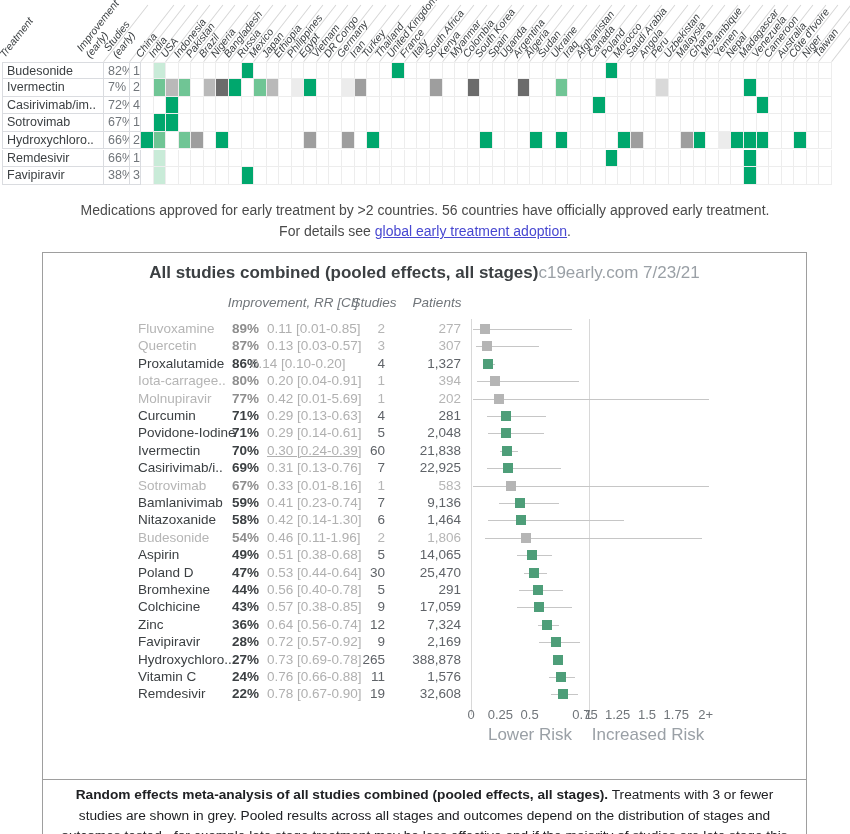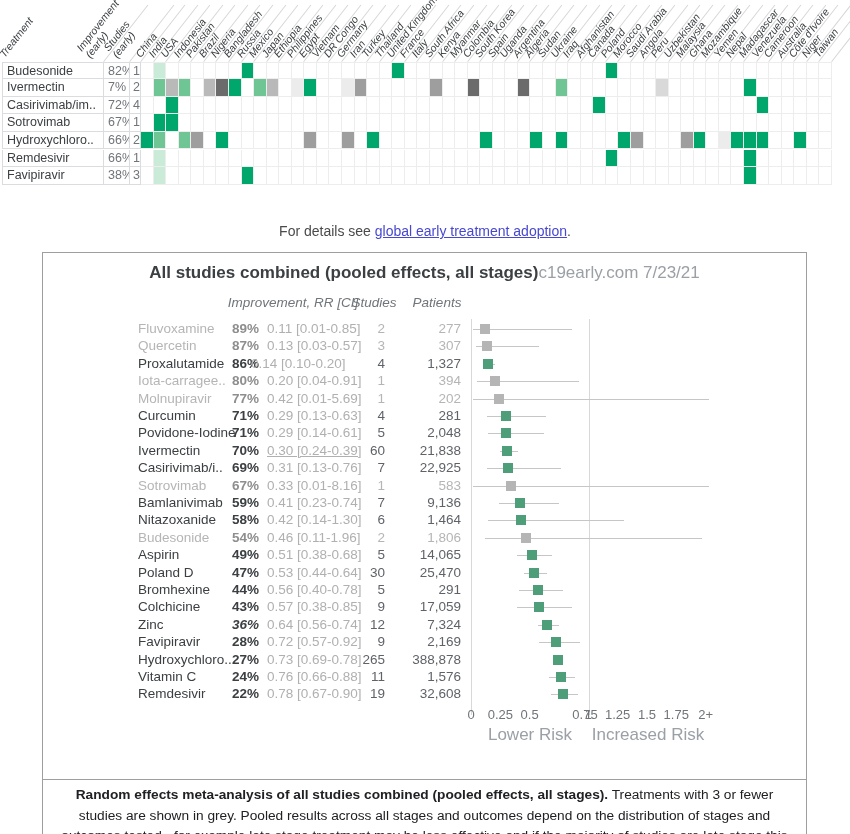--- a/index.html
+++ b/index.html
@@ -562,20 +562,23 @@
       <div class="hm-cell" style="left: 731.489px; top: 167.1px; width: 12.5636px; height: 17.6px; border-top: none;"></div>
       <div class="hm-cell" style="left: 744.053px; top: 167.1px; width: 12.5636px; height: 17.6px; border-top: none; background: rgb(0, 167, 109);"></div>
       <div class="hm-cell" style="left: 756.616px; top: 167.1px; width: 12.5636px; height: 17.6px; border-top: none;"></div>
       <div class="hm-cell" style="left: 769.18px; top: 167.1px; width: 12.5636px; height: 17.6px; border-top: none;"></div>
       <div class="hm-cell" style="left: 781.744px; top: 167.1px; width: 12.5636px; height: 17.6px; border-top: none;"></div>
       <div class="hm-cell" style="left: 794.307px; top: 167.1px; width: 12.5636px; height: 17.6px; border-top: none;"></div>
       <div class="hm-cell" style="left: 806.871px; top: 167.1px; width: 12.5636px; height: 17.6px; border-top: none;"></div>
       <div class="hm-cell" style="left: 819.434px; top: 167.1px; width: 12.5636px; height: 17.6px; border-top: none;"></div>
     </div>
 
+  <div class="note-line" style="top:202px;">
+    <span>Medications approved for early treatment by &gt;2 countries. 56 countries have officially approved early treatment.</span>
+  </div>
   <div class="note-line" style="top:223px;">
     <span>For details see </span><a>global early treatment adoption</a><span>.</span>
   </div>
 
   <div class="card">
     <div class="card-title">
       <span class="tb">All studies combined (pooled effects, all stages)</span><span class="ts">c19early.com 7/23/21</span>
     </div>
     <div class="fhead" style="left:250px;top:42px;">Improvement, RR [CI]</div>
     <div class="fhead" style="left:331px;top:42px;">Studies</div>
@@ -661,21 +664,21 @@
         <div class="frow-pct" style="left: 166px; top: 329px; width: 50px; color: rgb(60, 64, 67);">44%</div>
         <div class="frow-rr" style="left: 224px; top: 329px;">0.56 [0.40-0.78]</div>
         <div class="frow-num" style="left: 300px; top: 329px; width: 42px; color: rgb(95, 99, 104);">5</div>
         <div class="frow-num" style="left: 350px; top: 329px; width: 68px; color: rgb(95, 99, 104);">291</div>
         <div class="frow-name" style="left: 95px; top: 346.4px; color: rgb(60, 64, 67);">Colchicine</div>
         <div class="frow-pct" style="left: 166px; top: 346.4px; width: 50px; color: rgb(60, 64, 67);">43%</div>
         <div class="frow-rr" style="left: 224px; top: 346.4px;">0.57 [0.38-0.85]</div>
         <div class="frow-num" style="left: 300px; top: 346.4px; width: 42px; color: rgb(95, 99, 104);">9</div>
         <div class="frow-num" style="left: 350px; top: 346.4px; width: 68px; color: rgb(95, 99, 104);">17,059</div>
         <div class="frow-name" style="left: 95px; top: 363.8px; color: rgb(60, 64, 67);">Zinc</div>
-        <div class="frow-pct" style="left: 166px; top: 363.8px; width: 50px; color: rgb(60, 64, 67); font-style: italic;">36%</div>
+        <div class="frow-pct" style="left: 166px; top: 363.8px; width: 50px; color: rgb(60, 64, 67);">36%</div>
         <div class="frow-rr" style="left: 224px; top: 363.8px;">0.64 [0.56-0.74]</div>
         <div class="frow-num" style="left: 300px; top: 363.8px; width: 42px; color: rgb(95, 99, 104);">12</div>
         <div class="frow-num" style="left: 350px; top: 363.8px; width: 68px; color: rgb(95, 99, 104);">7,324</div>
         <div class="frow-name" style="left: 95px; top: 381.2px; color: rgb(60, 64, 67);">Favipiravir</div>
         <div class="frow-pct" style="left: 166px; top: 381.2px; width: 50px; color: rgb(60, 64, 67);">28%</div>
         <div class="frow-rr" style="left: 224px; top: 381.2px;">0.72 [0.57-0.92]</div>
         <div class="frow-num" style="left: 300px; top: 381.2px; width: 42px; color: rgb(95, 99, 104);">9</div>
         <div class="frow-num" style="left: 350px; top: 381.2px; width: 68px; color: rgb(95, 99, 104);">2,169</div>
         <div class="frow-name" style="left: 95px; top: 398.6px; color: rgb(60, 64, 67);">Hydroxychloro..</div>
         <div class="frow-pct" style="left: 166px; top: 398.6px; width: 50px; color: rgb(60, 64, 67);">27%</div>

